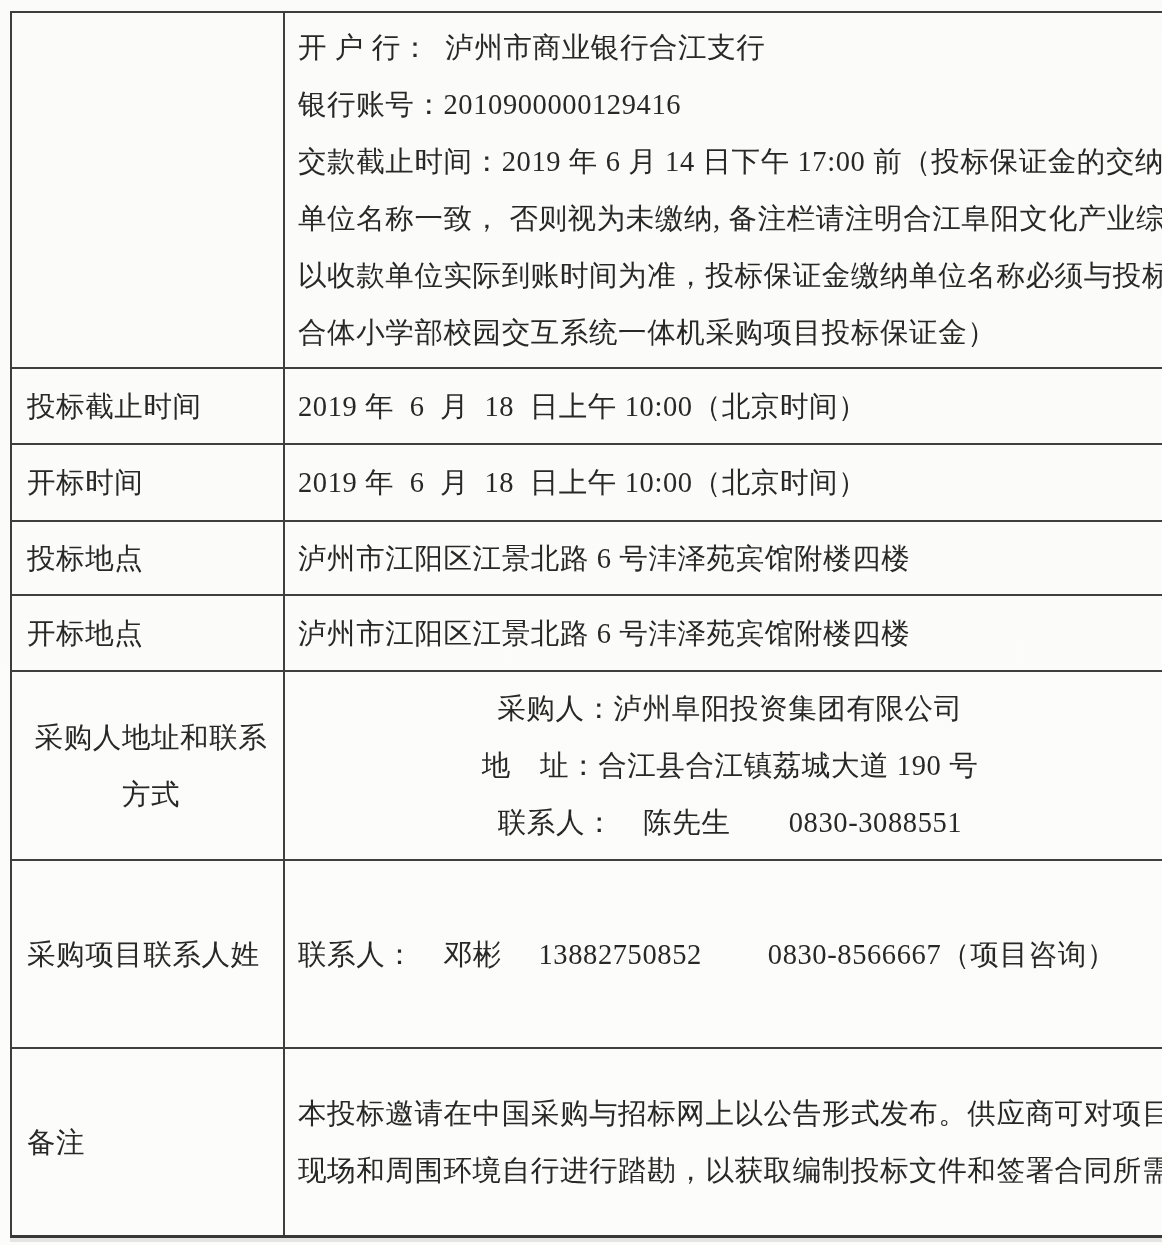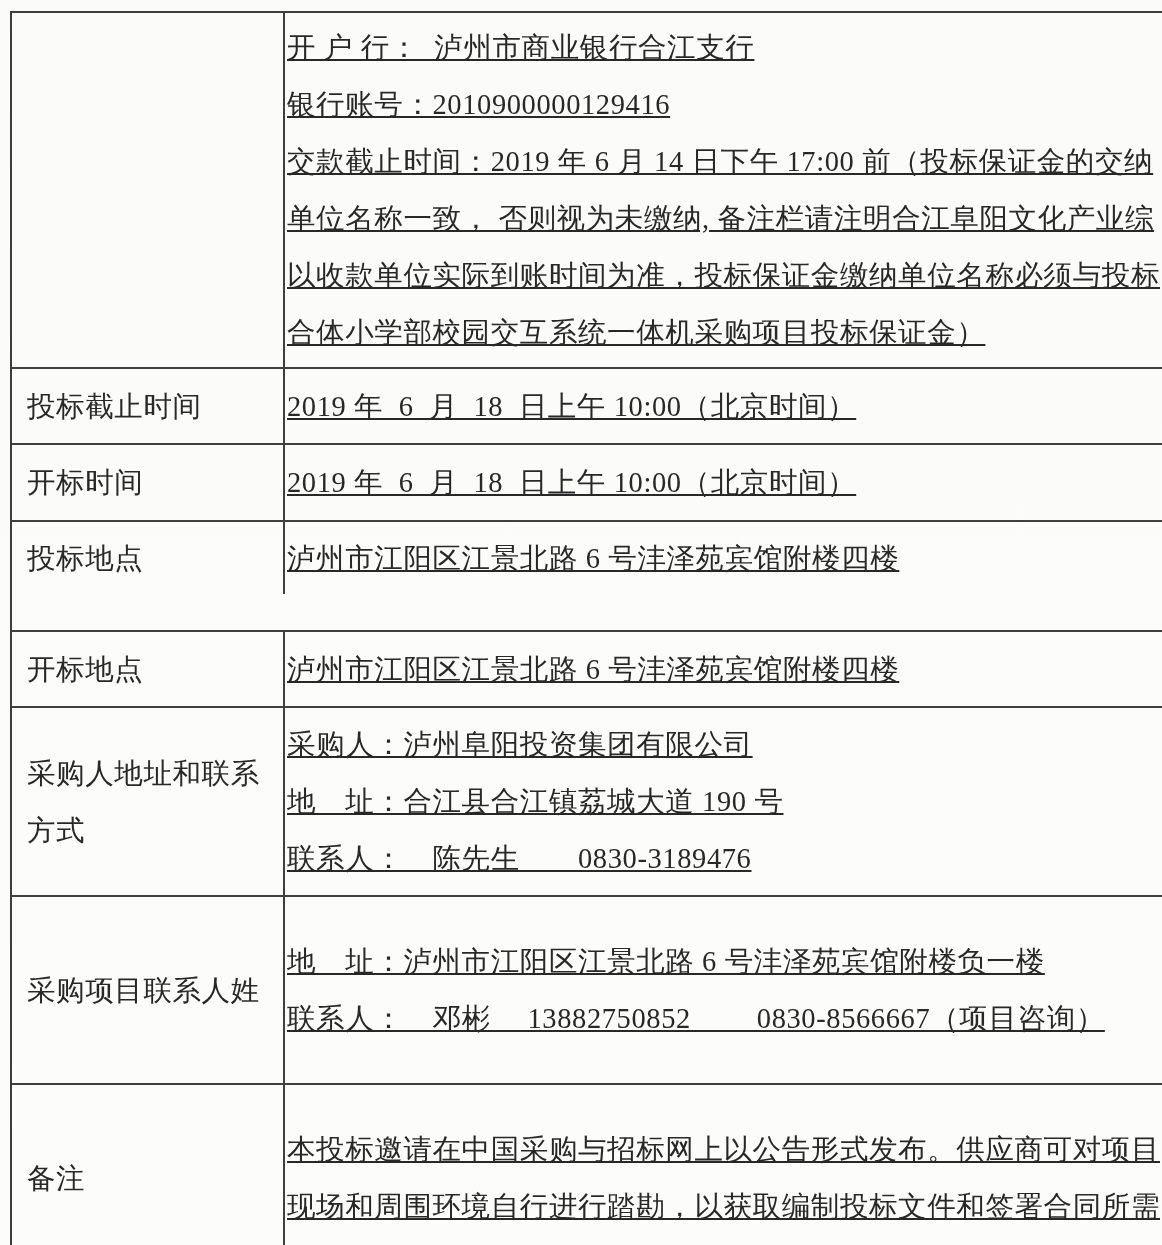--- a/index.html
+++ b/index.html
@@ -50,37 +50,36 @@
   }
   .label-cell {
     flex: 0 0 273px;
     width: 273px;
     border-right: 2px solid #3f3f3f;
     padding-left: 15px;
     padding-right: 8px;
   }
   .content-cell {
     flex: 1 1 auto;
-    padding-left: 2px;
+    padding-left: 13px;
     overflow: hidden;
-    text-decoration: underline;
   }
   .line {
     font-size: 28.5px;
     line-height: 57px;
     letter-spacing: 0.6px;
     white-space: pre;
   }
   
   .r0 { min-height: 354px; }
   .r1 { min-height: 74px; }
   .r2 { min-height: 75px; }
   .r3 { min-height: 72px; }
-  .r4 { min-height: 74px; margin-top: 36px; }
-  .r5 { min-height: 187px; }
+  .r4 { min-height: 74px; }
+  .r5 { min-height: 187px; text-align: center; }
   .r6 { min-height: 186px; }
   .r7 { min-height: 186px; }
 </style>
 </head>
 <body>
 
 <div class="page">
   <div class="doc-table" id="doc-table">
   <div class="row r0">
     <div class="cell label-cell"></div>
@@ -131,30 +130,29 @@
   </div>
 
   <div class="row r5">
     <div class="cell label-cell">
           <div class="line">采购人地址和联系</div>
           <div class="line">方式</div>
         </div>
     <div class="cell content-cell">
           <div class="line">采购人：泸州阜阳投资集团有限公司</div>
           <div class="line">地　址：合江县合江镇荔城大道 190 号</div>
-          <div class="line">联系人：　陈先生　　0830-3189476</div>
+          <div class="line">联系人：　陈先生　　0830-3088551</div>
         </div>
   </div>
 
   <div class="row r6">
     <div class="cell label-cell">
           <div class="line">采购项目联系人姓</div>
         </div>
     <div class="cell content-cell">
-          <div class="line">地　址：泸州市江阳区江景北路 6 号沣泽苑宾馆附楼负一楼</div>
           <div class="line">联系人：　邓彬　 13882750852　　 0830-8566667（项目咨询）</div>
         </div>
   </div>
 
   <div class="row r7">
     <div class="cell label-cell">
           <div class="line">备注</div>
         </div>
     <div class="cell content-cell">
           <div class="line">本投标邀请在中国采购与招标网上以公告形式发布。供应商可对项目</div>

